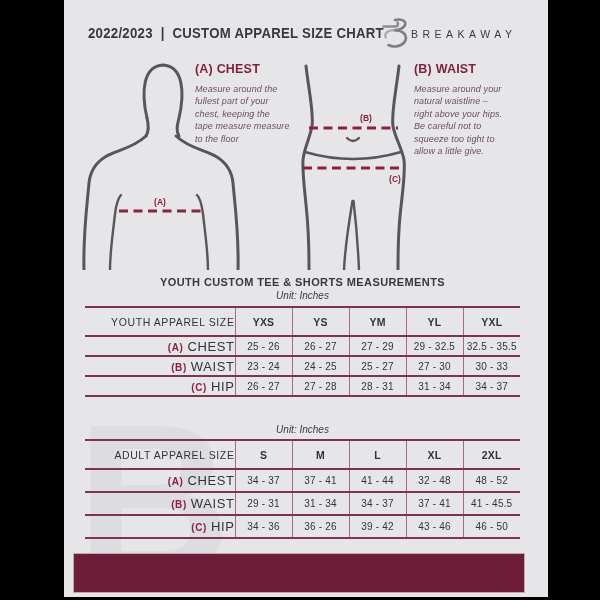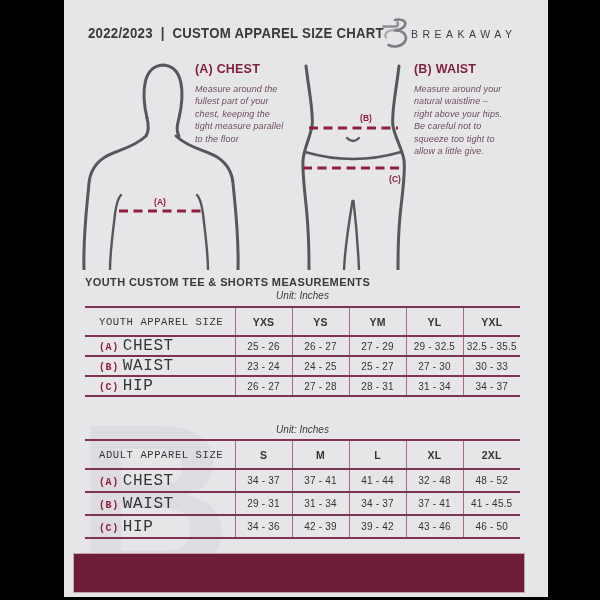--- a/index.html
+++ b/index.html
@@ -39,49 +39,49 @@
   .instr h3{
     margin:0;font-size:12.5px;font-weight:700;color:#7e1f3d;letter-spacing:.2px;
   }
   .instr p{
     margin:7px 0 0 0;font-size:9px;font-style:italic;color:#6e4d5c;
     line-height:1.38;white-space:pre-line;letter-spacing:.1px;
   }
 
   
   .tbl-title{
-    left:21px;width:435px;text-align:left;font-size:11px;font-weight:700;
+    left:21px;width:435px;text-align:center;font-size:11px;font-weight:700;
     color:#39393b;letter-spacing:.4px;z-index:2;
   }
   .tbl-unit{
     left:21px;width:435px;text-align:center;font-size:10px;font-style:italic;
     color:#3b3b3d;z-index:2;
   }
   table.size-table{
     left:21px;border-collapse:collapse;table-layout:fixed;width:435px;z-index:2;
     background:transparent;
   }
   .size-table col.c0{width:150px;}
   .size-table col.cn{width:57px;}
   .size-table th,.size-table td{
     padding:0;text-align:center;color:#343436;letter-spacing:.2px;
   }
   .size-table th{
     font-size:10.5px;font-weight:700;height:27px;
     border-top:2px solid #7d3351;border-bottom:2px solid #7d3351;
   }
   .size-table th.first,.size-table td.first{
-    text-align:left;padding-left:14px;font-weight:400;letter-spacing:.6px;font-family:Liberation Mono, monospace;
+    text-align:right;padding-left:14px;font-weight:400;letter-spacing:.6px;
   }
   .size-table td{font-size:10px;border-bottom:2px solid #7d3351;}
   table.youth td{height:18px;}
   table.adult td{height:21px;}
   .size-table th + th,.size-table td + td{border-left:1px solid #a06d84;}
   .pfx{color:#8e1f3e;font-weight:700;}
-  .lbl{margin-left:4px;font-size:16px;color:#343436;}
+  .lbl{margin-left:4px;font-size:13px;color:#343436;}
 
   
   .watermark{
     left:12px;top:392px;font-size:215px;font-weight:700;line-height:1;
     color:#dddde1;z-index:1;user-select:none;
   }
   .footer-bar{
     left:9px;top:553px;width:452px;height:40px;background:#6e1d39;
     border:1px solid rgba(255,255,255,.6);box-sizing:border-box;z-index:3;
   }
@@ -121,21 +121,21 @@
     <line class="dash" x1="11" y1="108" x2="112" y2="108"></line>
     <text class="figlabel" x="74" y="61" text-anchor="middle">(B)</text>
     <text class="figlabel" x="103" y="122" text-anchor="middle">(C)</text>
   </svg>
 
   <div class="abs instr" style="left:131px;top:62px;width:118px;">
     <h3>(A) CHEST</h3>
     <p>Measure around the
 fullest part of your
 chest, keeping the
-tight measure parallel
+tape measure measure
 to the floor</p>
   </div>
   <div class="abs instr" style="left:350px;top:62px;width:130px;">
     <h3>(B) WAIST</h3>
     <p>Measure around your
 natural waistline –
 right above your hips.
 Be careful not to
 squeeze too tight to
 allow a little give.</p>
@@ -223,21 +223,21 @@
         <td class="first"><span class="pfx">(B)</span><span class="lbl">WAIST</span></td>
         <td>29 - 31</td>
         <td>31 - 34</td>
         <td>34 - 37</td>
         <td>37 - 41</td>
         <td>41 - 45.5</td>
       </tr>
       <tr>
         <td class="first"><span class="pfx">(C)</span><span class="lbl">HIP</span></td>
         <td>34 - 36</td>
-        <td>42 - 39</td>
+        <td>36 - 26</td>
         <td>39 - 42</td>
         <td>43 - 46</td>
         <td>46 - 50</td>
       </tr>
     </tbody>
   </table>
 
   <div class="abs watermark">B</div>
   <div class="abs footer-bar"></div>
 

